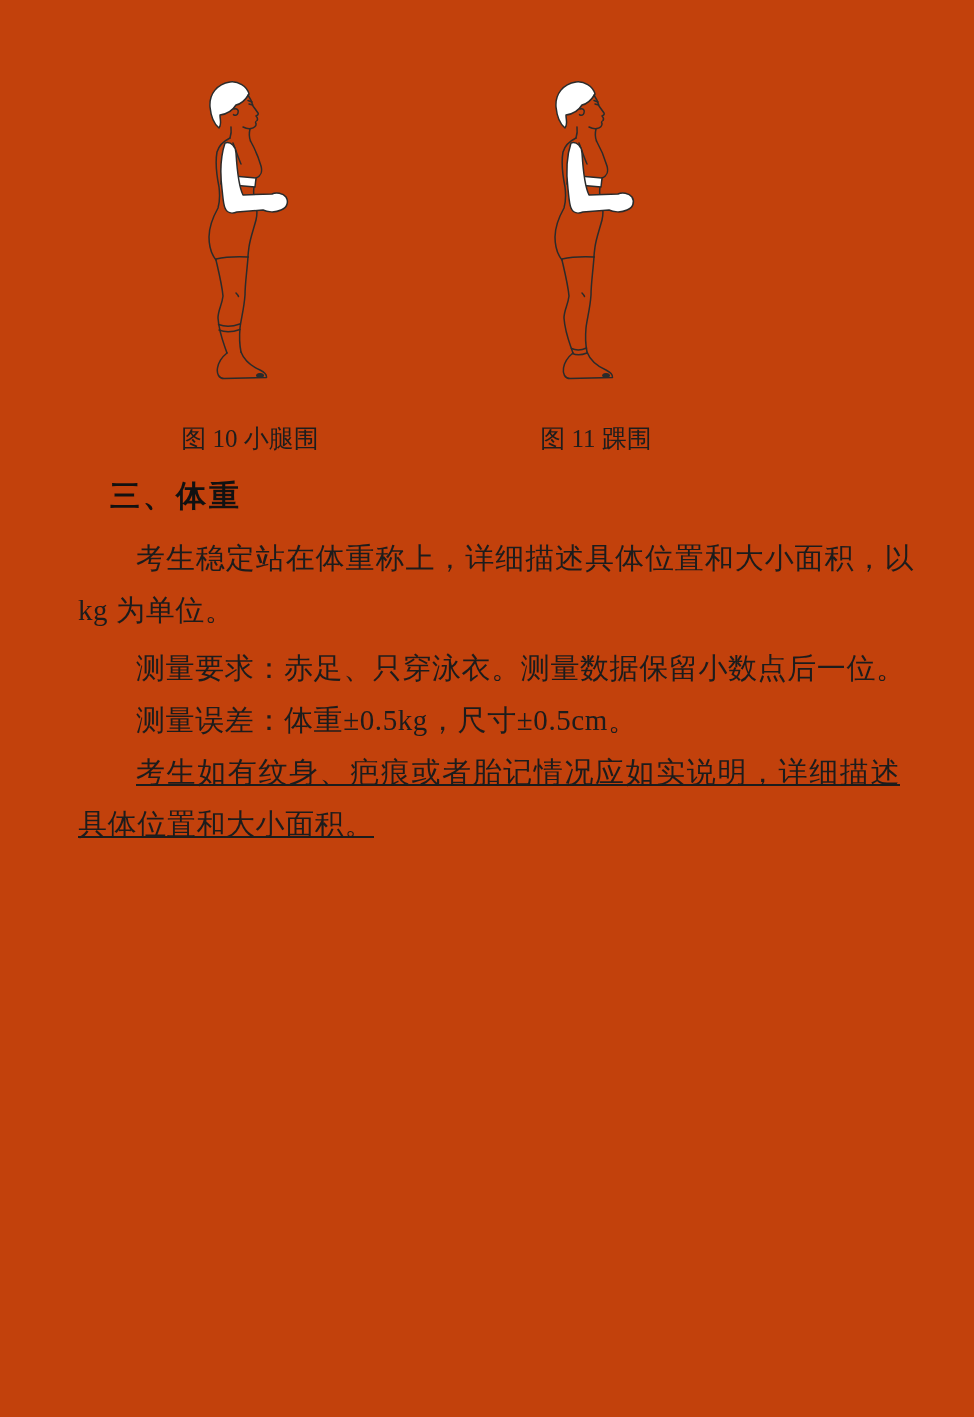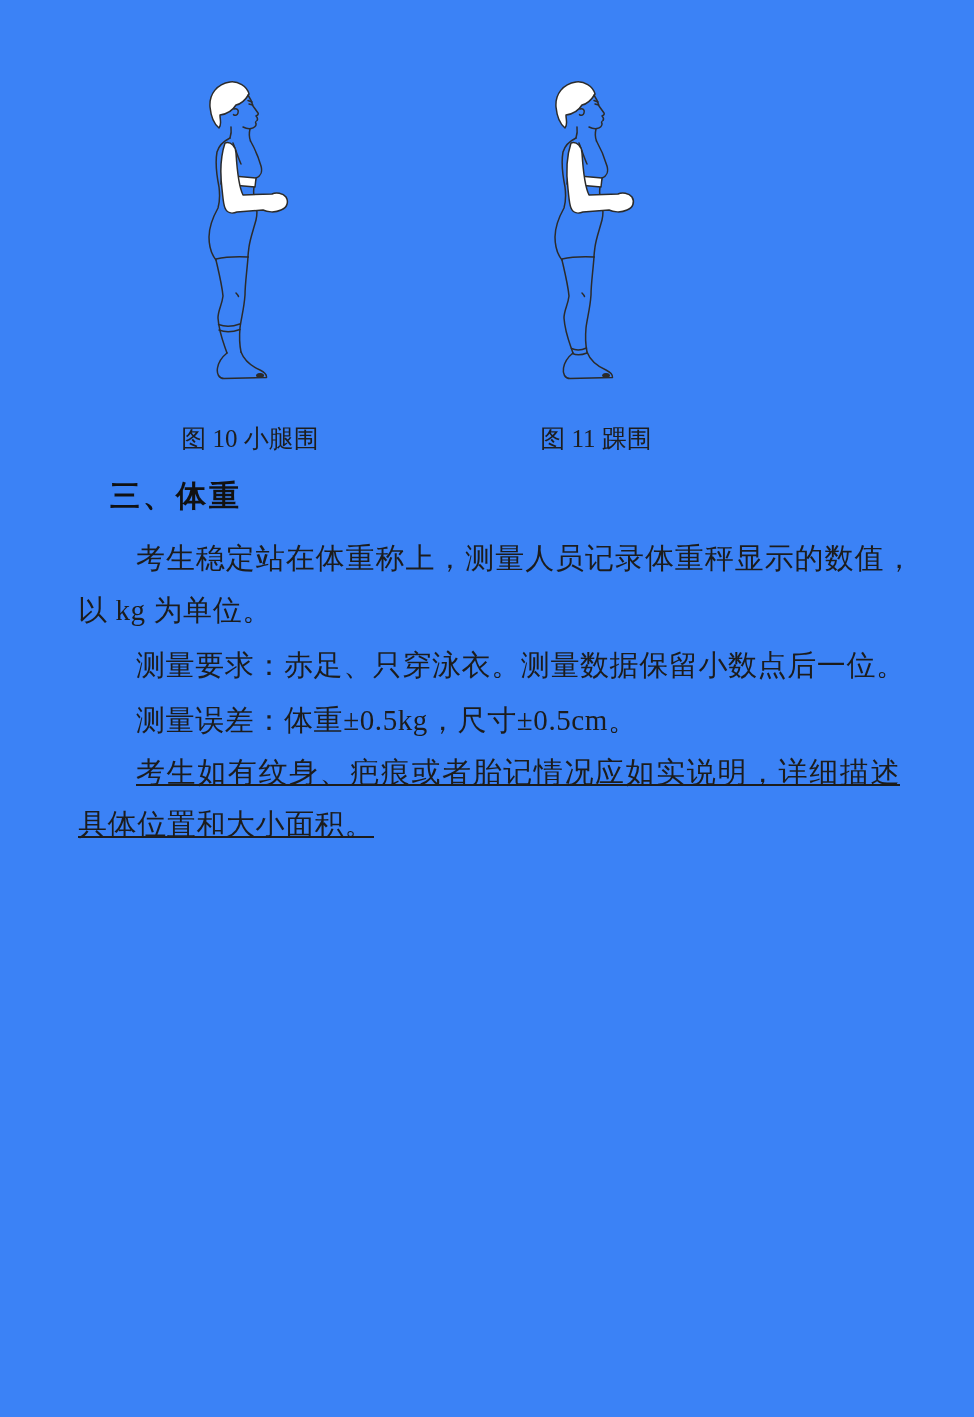--- a/index.html
+++ b/index.html
@@ -1,19 +1,19 @@
 <!DOCTYPE html>
 <html><head>
 <meta charset="utf-8">
 <style>
   html,body { margin:0; padding:0; background:#ffffff; }
   .page {
     position:relative;
     width:974px; height:1417px;
-    background:#3b82f6;
+    background:#c2410c;
     overflow:hidden;
     font-family:"Liberation Serif","DejaVu Serif",serif;
     color:#212121;
   }
   svg.figure { position:absolute; }
   .fig-calf  { left:203px; top:81px; }
   .fig-ankle { left:549px; top:81px; }
   .ln   { fill:none; stroke:#2b2b2b; stroke-width:1.5; stroke-linecap:round; stroke-linejoin:round; }
   .fillw{ fill:#ffffff; stroke:#2b2b2b; stroke-width:1.5; stroke-linecap:round; stroke-linejoin:round; }
   .blob { fill:#2b2b2b; stroke:none; }
@@ -33,21 +33,21 @@
   .text-block h2 {
     font-family:"Liberation Sans","DejaVu Sans",sans-serif;
     font-size:30px; font-weight:bold; letter-spacing:3px;
     line-height:44px; margin:0 0 0 32px; text-align:left;
     color:#111111;
   }
   .text-block p { margin:0; text-indent:2em; }
   h2.h-weight { margin-top:4px; }
   p.p-weight  { margin-top:14px; }
   h2.h-other  { margin-top:8px; }
-  p.p-req     { margin-top:6px;font-family:Liberation Mono, monospace; }
+  p.p-req     { margin-top:6px; }
   p.p-tight   { padding-right:14px;text-decoration:underline; }
 </style>
 </head>
 <body>
 
 <div class="page">
 
   <svg class="figure fig-calf" width="92" height="302" viewBox="0 0 92 302">
     <g>
 
@@ -111,19 +111,19 @@
       <path class="ln" d="M22.5,267.5 C27,269.5 33,269 37.5,267"></path>
       <path class="ln" d="M23.5,272.5 C27.5,274.5 33,274 38,272"></path>
     </g>
   </svg>
 
   <div class="caption cap-1">图 10 小腿围</div>
   <div class="caption cap-2">图 11 踝围</div>
 
   <div class="text-block">
     <h2 class="h-weight">三、体重</h2>
-    <p class="p-weight">考生稳定站在体重称上，测量人员记录体重秤显示的数值，以 kg 为单位。</p>
+    <p class="p-weight">考生稳定站在体重称上，详细描述具体位置和大小面积，以 kg 为单位。</p>
     <p class="p-req">测量要求：赤足、只穿泳衣。测量数据保留小数点后一位。</p>
     <p>测量误差：体重±0.5kg，尺寸±0.5cm。</p>
     <p class="p-tight">考生如有纹身、疤痕或者胎记情况应如实说明，详细描述具体位置和大小面积。</p>
   </div>
 
 </div>
 
 </body></html>

